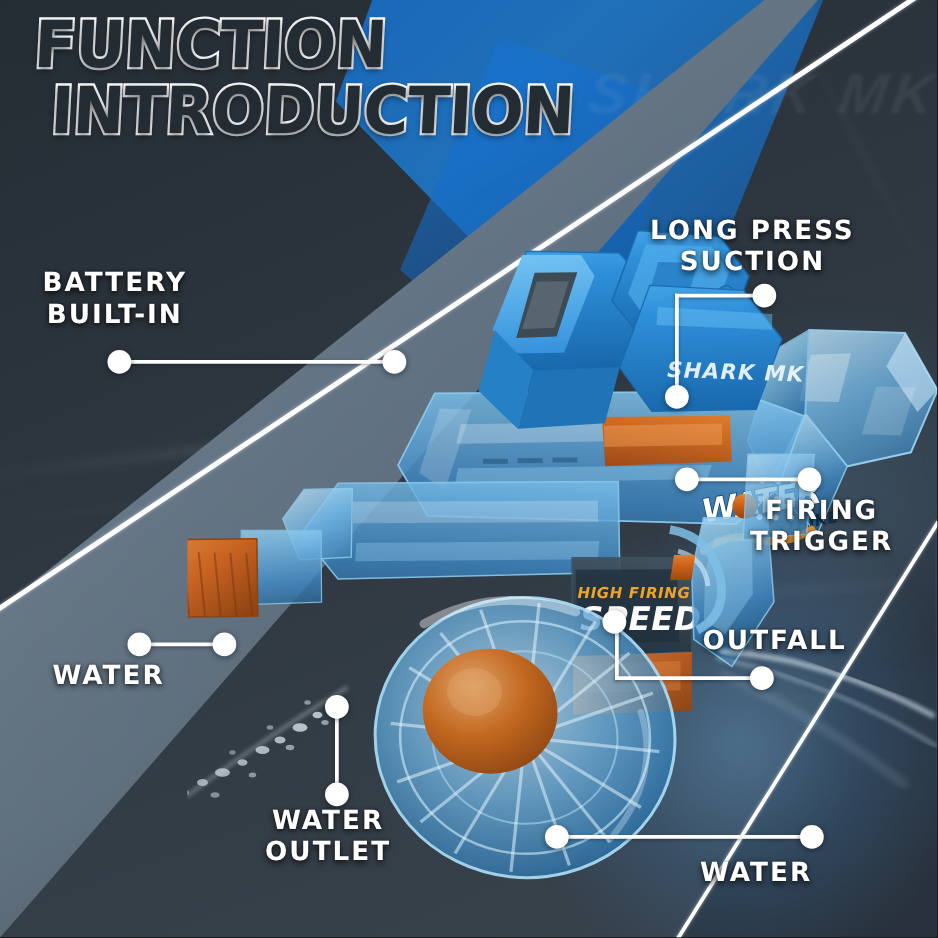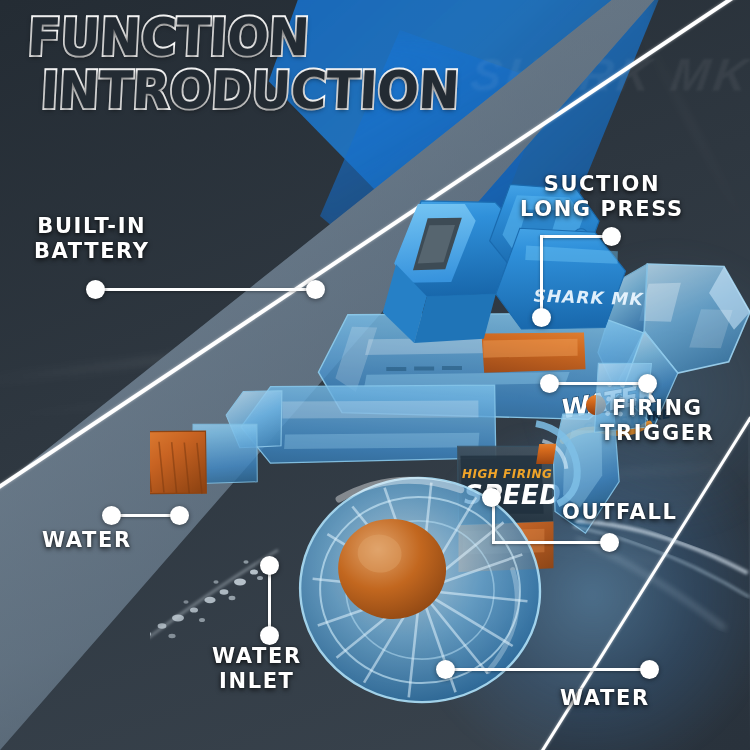--- a/index.html
+++ b/index.html
@@ -399,30 +399,30 @@
         <ellipse cx="22" cy="516" rx="3.6" ry="2.2" opacity=".5"></ellipse>
         <ellipse cx="96" cy="442" rx="2.6" ry="1.8" opacity=".55"></ellipse>
         <ellipse cx="66" cy="462" rx="2.6" ry="1.8" opacity=".5"></ellipse>
         <ellipse cx="36" cy="482" rx="2.6" ry="1.8" opacity=".45"></ellipse>
       </g>
       <path d="M128,430 q-60,36 -130,88" stroke="#eaf5fd" stroke-width="2.6" fill="none" opacity=".4" filter="url(#blurSm)"></path>
     </g>
   </svg>
 
   <div class="callout" style="left:34px;top:214px;">
+    <div class="txt ctr">BATTERY</div>
     <div class="txt ctr">BUILT-IN</div>
-    <div class="txt ctr">BATTERY</div>
   </div>
   <div class="lead h" style="left:98px;top:288px;width:220px;"></div>
   <div class="dot" style="left:86px;top:280px;"></div>
   <div class="dot" style="left:306px;top:280px;"></div>
 
   <div class="callout" style="left:520px;top:172px;">
+    <div class="txt ctr">LONG PRESS</div>
     <div class="txt ctr">SUCTION</div>
-    <div class="txt ctr">LONG PRESS</div>
   </div>
   <div class="lead h" style="left:540px;top:235px;width:72px;"></div>
   <div class="lead v" style="left:540px;top:235px;height:82px;"></div>
   <div class="dot" style="left:602px;top:227px;"></div>
   <div class="dot" style="left:532px;top:308px;"></div>
 
   <div class="callout" style="left:600px;top:396px;">
     <div class="txt ctr">FIRING</div>
     <div class="txt ctr">TRIGGER</div>
   </div>
@@ -440,21 +440,21 @@
 
   <div class="callout" style="left:42px;top:528px;">
     <div class="txt ctr">WATER</div>
   </div>
   <div class="lead h" style="left:114px;top:514px;width:66px;"></div>
   <div class="dot" style="left:102px;top:506px;"></div>
   <div class="dot" style="left:170px;top:506px;"></div>
 
   <div class="callout" style="left:212px;top:644px;">
     <div class="txt ctr">WATER</div>
-    <div class="txt ctr">INLET</div>
+    <div class="txt ctr">OUTLET</div>
   </div>
   <div class="lead v" style="left:268px;top:566px;height:68px;"></div>
   <div class="dot" style="left:260px;top:556px;"></div>
   <div class="dot" style="left:260px;top:626px;"></div>
 
   <div class="callout" style="left:560px;top:686px;">
     <div class="txt ctr">WATER</div>
   </div>
   <div class="lead h" style="left:448px;top:668px;width:202px;"></div>
   <div class="dot" style="left:436px;top:660px;"></div>

